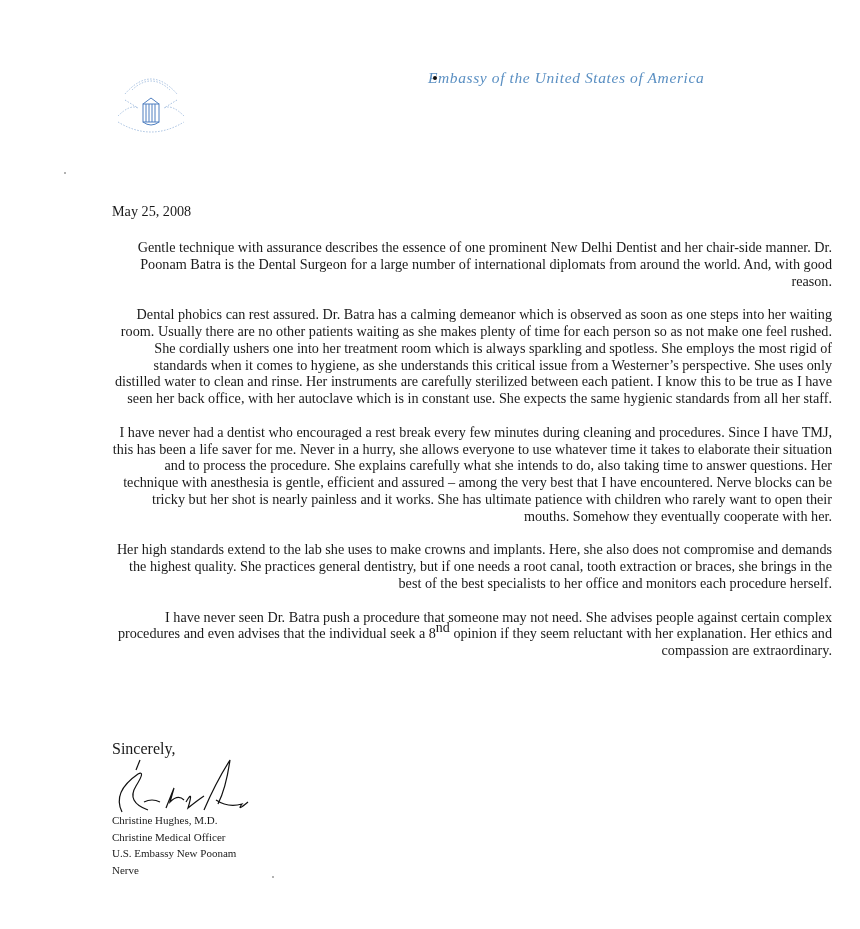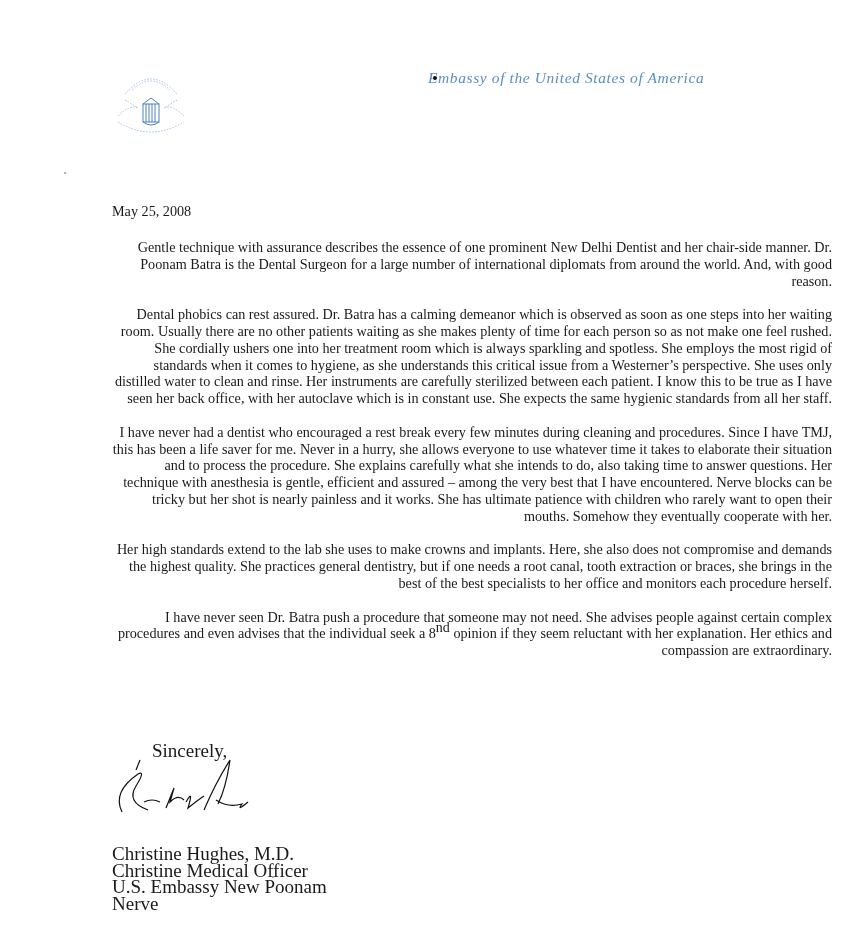--- a/index.html
+++ b/index.html
@@ -12,23 +12,23 @@
       position: absolute; left: 428px; top: 69px; font-style: italic; font-size: 15.5px;
       color: #5a8fc2; letter-spacing: 0.6px; white-space: nowrap;
     }
     .date { position: absolute; left: 112px; top: 179px; font-size: 14.2px; margin-top: 24px; }
     .body-text {
       position: absolute; left: 112px; top: 239px; width: 720px; font-size: 14.2px;
       line-height: 16.8px;
     }
     .body-text p { margin: 0 0 16.8px 0; text-align: right; }
     sup { font-size: 14px; line-height: 0; font-family: Liberation Serif, serif; }
-    .closing { position: absolute; left: 112px; top: 740px; font-size: 19px; margin-left: 40px; }
+    .closing { position: absolute; left: 112px; top: 740px; font-size: 16px; }
     .signature { position: absolute; left: 108px; top: 752px; width: 150px; height: 62px; }
-    .sig-block { position: absolute; left: 112px; top: 846px; font-size: 19px; line-height: 16.5px; }
+    .sig-block { position: absolute; left: 112px; top: 812px; font-size: 11px; line-height: 16.5px; }
     .speck { position: absolute; width: 2px; height: 2px; background: #999; border-radius: 50%; }
   </style>
 </head>
 <body>
 
 <svg class="seal" viewBox="0 0 82 76">
   <g fill="none" stroke="#8fb0d8" stroke-width="0.8" stroke-dasharray="1.5 1.5">
     <path d="M15 30 Q41 0 67 30"></path>
     <path d="M22 26 Q41 8 60 26"></path>
     <path d="M8 52 Q20 40 28 44"></path>

